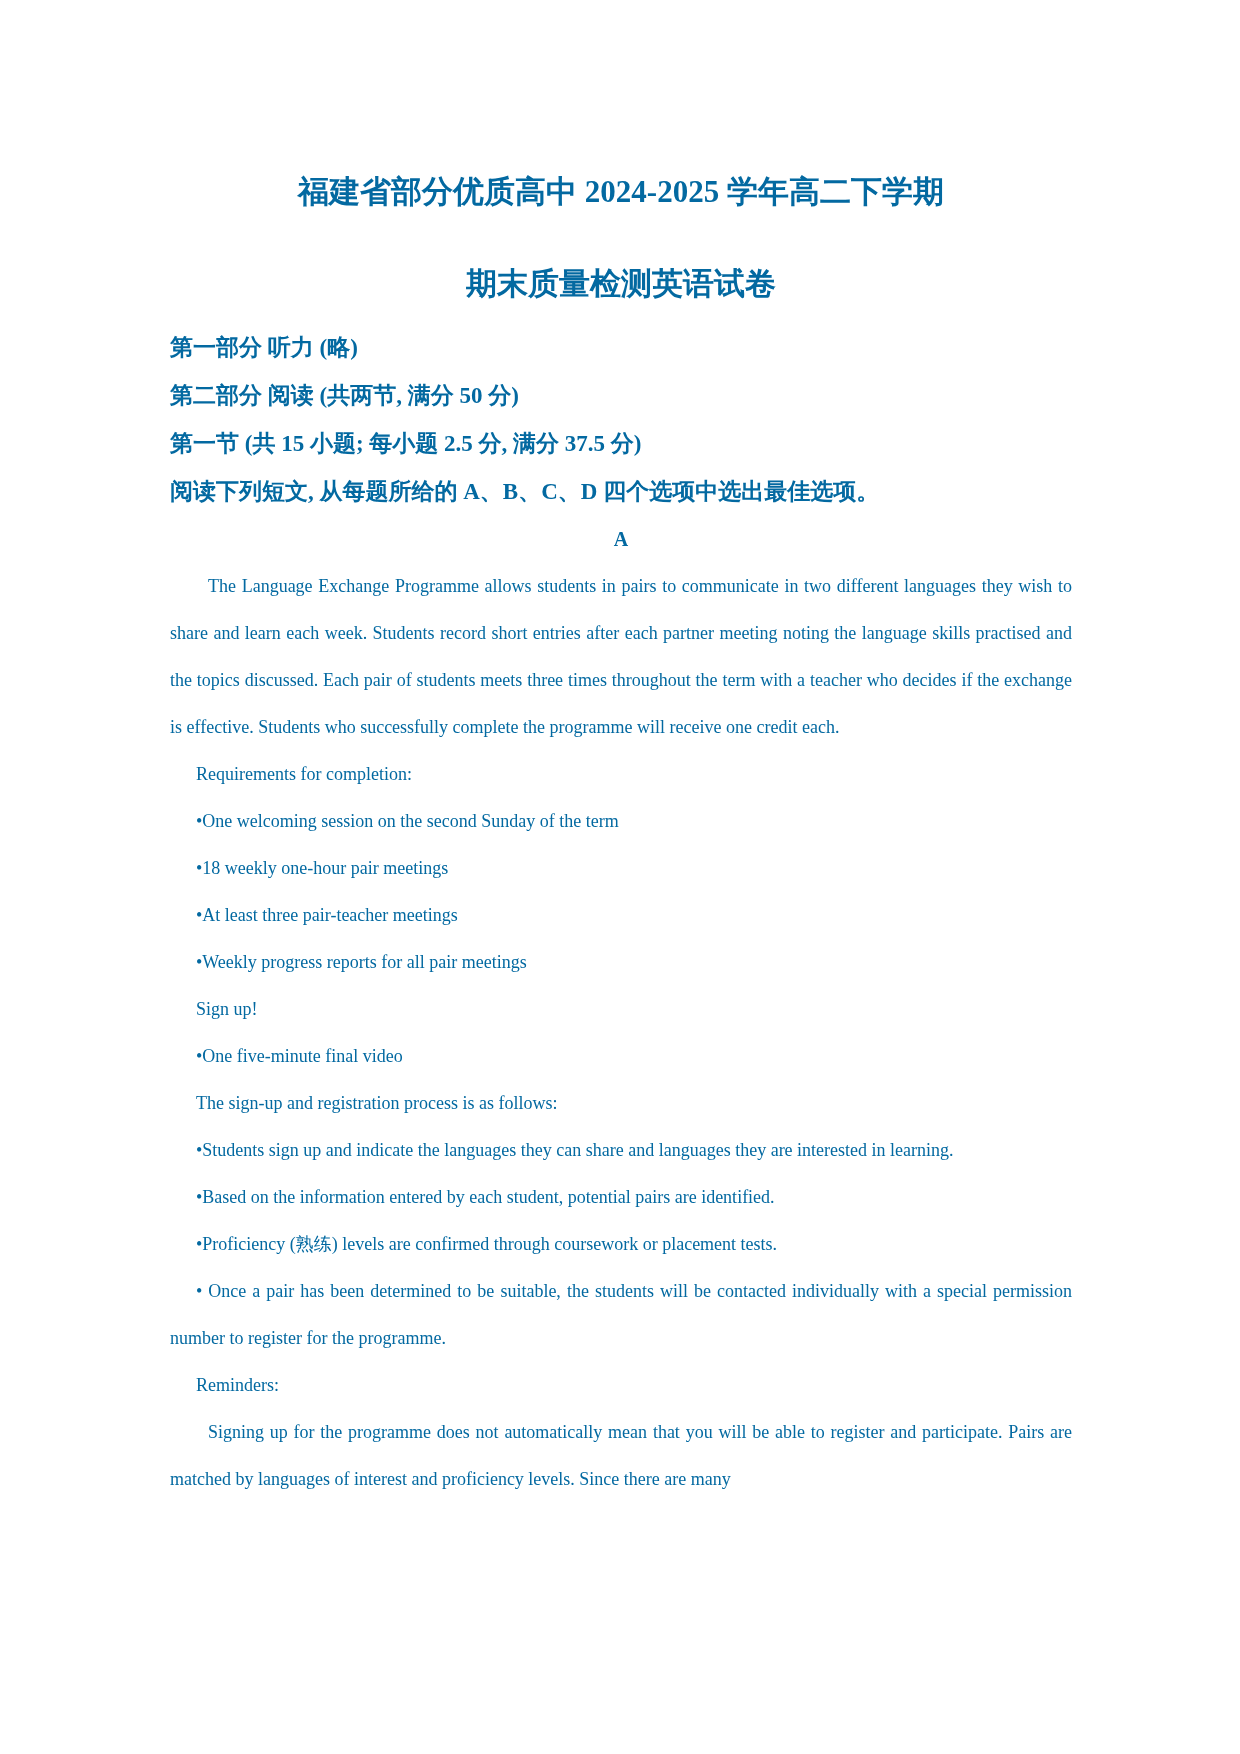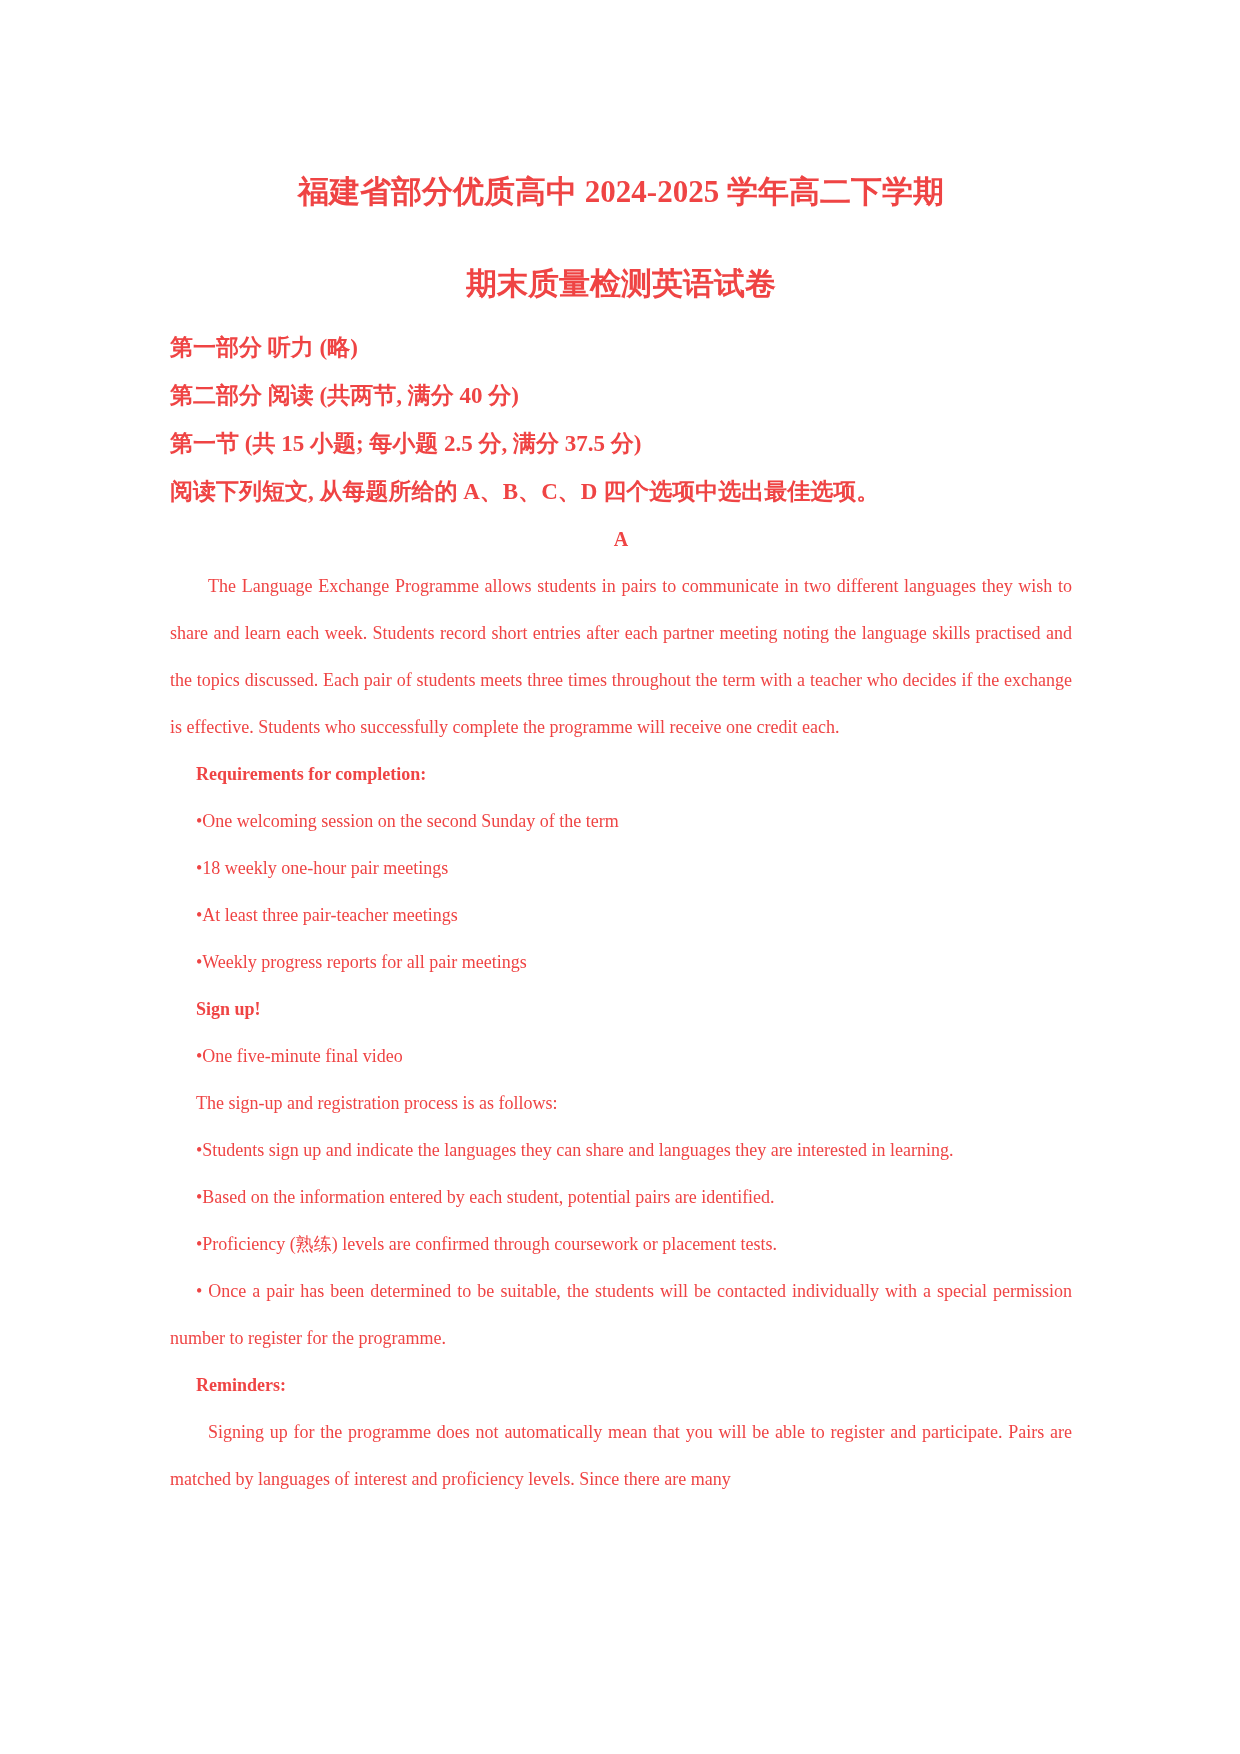--- a/index.html
+++ b/index.html
@@ -1,21 +1,21 @@
 <!DOCTYPE html>
 <html><head>
 <meta charset="utf-8">
 <style>
   html, body { margin: 0; padding: 0; background: #ffffff; }
   .page {
     position: relative;
     width: 1240px;
     height: 1754px;
     background: #ffffff;
-    color: #ef4444;
+    color: #0369a1;
     font-family: "Liberation Serif", "DejaVu Serif", serif;
     overflow: hidden;
   }
   .doc {
     position: absolute;
     left: 170px;
     top: 0;
     width: 902px;
   }
   .title {
@@ -43,35 +43,35 @@
     margin: 0;
   }
   .body-text p {
     margin: 0;
     font-size: 18px;
     line-height: 47px;
     text-align: justify;
   }
   .para-indent { text-indent: 38px; }
   .item-indent { text-indent: 26px; }
-  .bold { font-weight: 700; }
+  .bold { font-weight: 400; }
 </style>
 </head>
 <body>
 
 <div class="page">
   <div class="doc">
 
     <h1 class="title title-1">福建省部分优质高中 2024-2025 学年高二下学期</h1>
 
     <h1 class="title title-2">期末质量检测英语试卷</h1>
 
     <div class="hdr-block">
       <h2 class="hdr">第一部分 听力 (略)</h2>
-      <h2 class="hdr">第二部分 阅读 (共两节, 满分 40 分)</h2>
+      <h2 class="hdr">第二部分 阅读 (共两节, 满分 50 分)</h2>
       <h2 class="hdr">第一节 (共 15 小题; 每小题 2.5 分, 满分 37.5 分)</h2>
       <h2 class="hdr">阅读下列短文, 从每题所给的 A、B、C、D 四个选项中选出最佳选项。</h2>
     </div>
 
     <div class="passage-label">A</div>
 
     <div class="body-text">
 
       <p class="para-indent">The Language Exchange Programme allows students in pairs to communicate in two different languages they wish to share and learn each week. Students record short entries after each partner meeting noting the language skills practised and the topics discussed. Each pair of students meets three times throughout the term with a teacher who decides if the exchange is effective. Students who successfully complete the programme will receive one credit each.</p>
 

